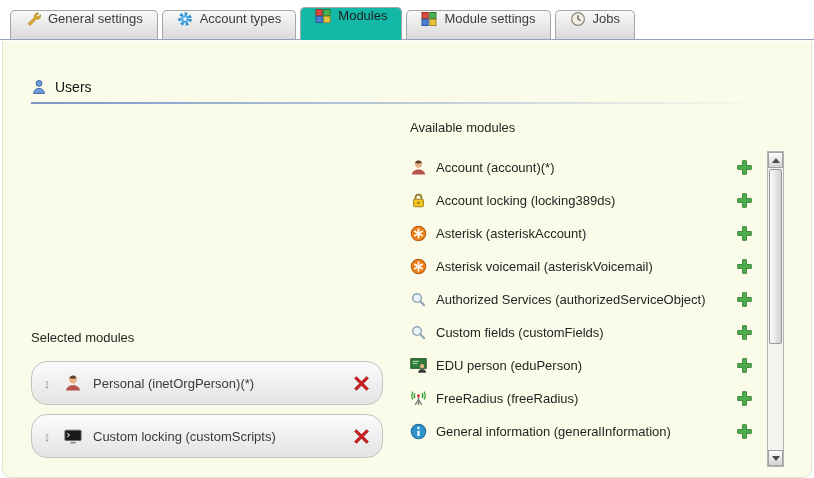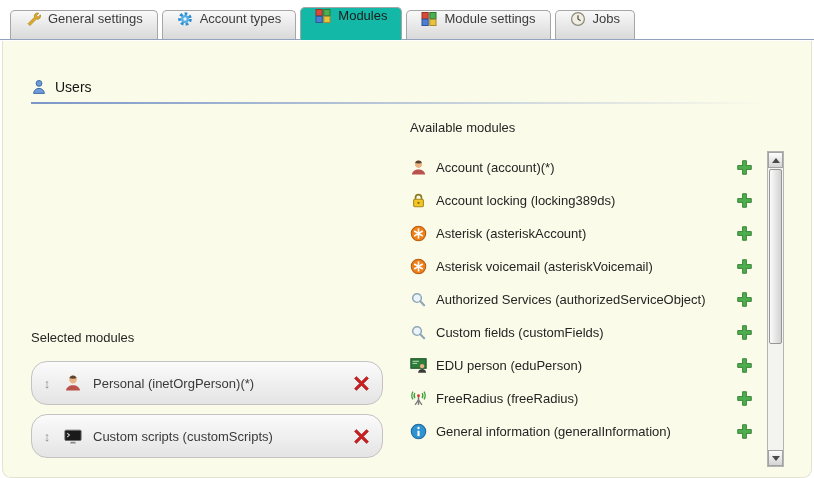--- a/index.html
+++ b/index.html
@@ -213,21 +213,21 @@
 
             <div class="sel-row">
               <span class="drag"></span>
               <span class="mod-icon">
                 <svg viewBox="0 0 16 16">
                   <rect x="0.8" y="2.8" width="14.4" height="9.2" rx="1" fill="#1a1a1a" stroke="#6a6a6a" stroke-width="0.8"></rect>
                   <path d="M2.8 5.4l2 1.8-2 1.8" stroke="#cfcfcf" stroke-width="1" fill="none"></path>
                   <path d="M6 13.2h4l.6 1.4H5.4z" fill="#8a8a8a"></path>
                 </svg>
               </span>
-              <span class="mod-label">Custom scripts (customScripts)</span>
+              <span class="mod-label">Custom locking (customScripts)</span>
               <span class="del">
                 <svg viewBox="0 0 16 16">
                   <path d="M3.2 1.4L8 6.2l4.8-4.8 1.8 1.8L9.8 8l4.8 4.8-1.8 1.8L8 9.8l-4.8 4.8-1.8-1.8L6.2 8 1.4 3.2z" fill="#cc1f1f" stroke="#8e1414" stroke-width="0.5"></path>
                 </svg>
               </span>
             </div>
           </div>
       </div>
 
       <div class="col-right">

